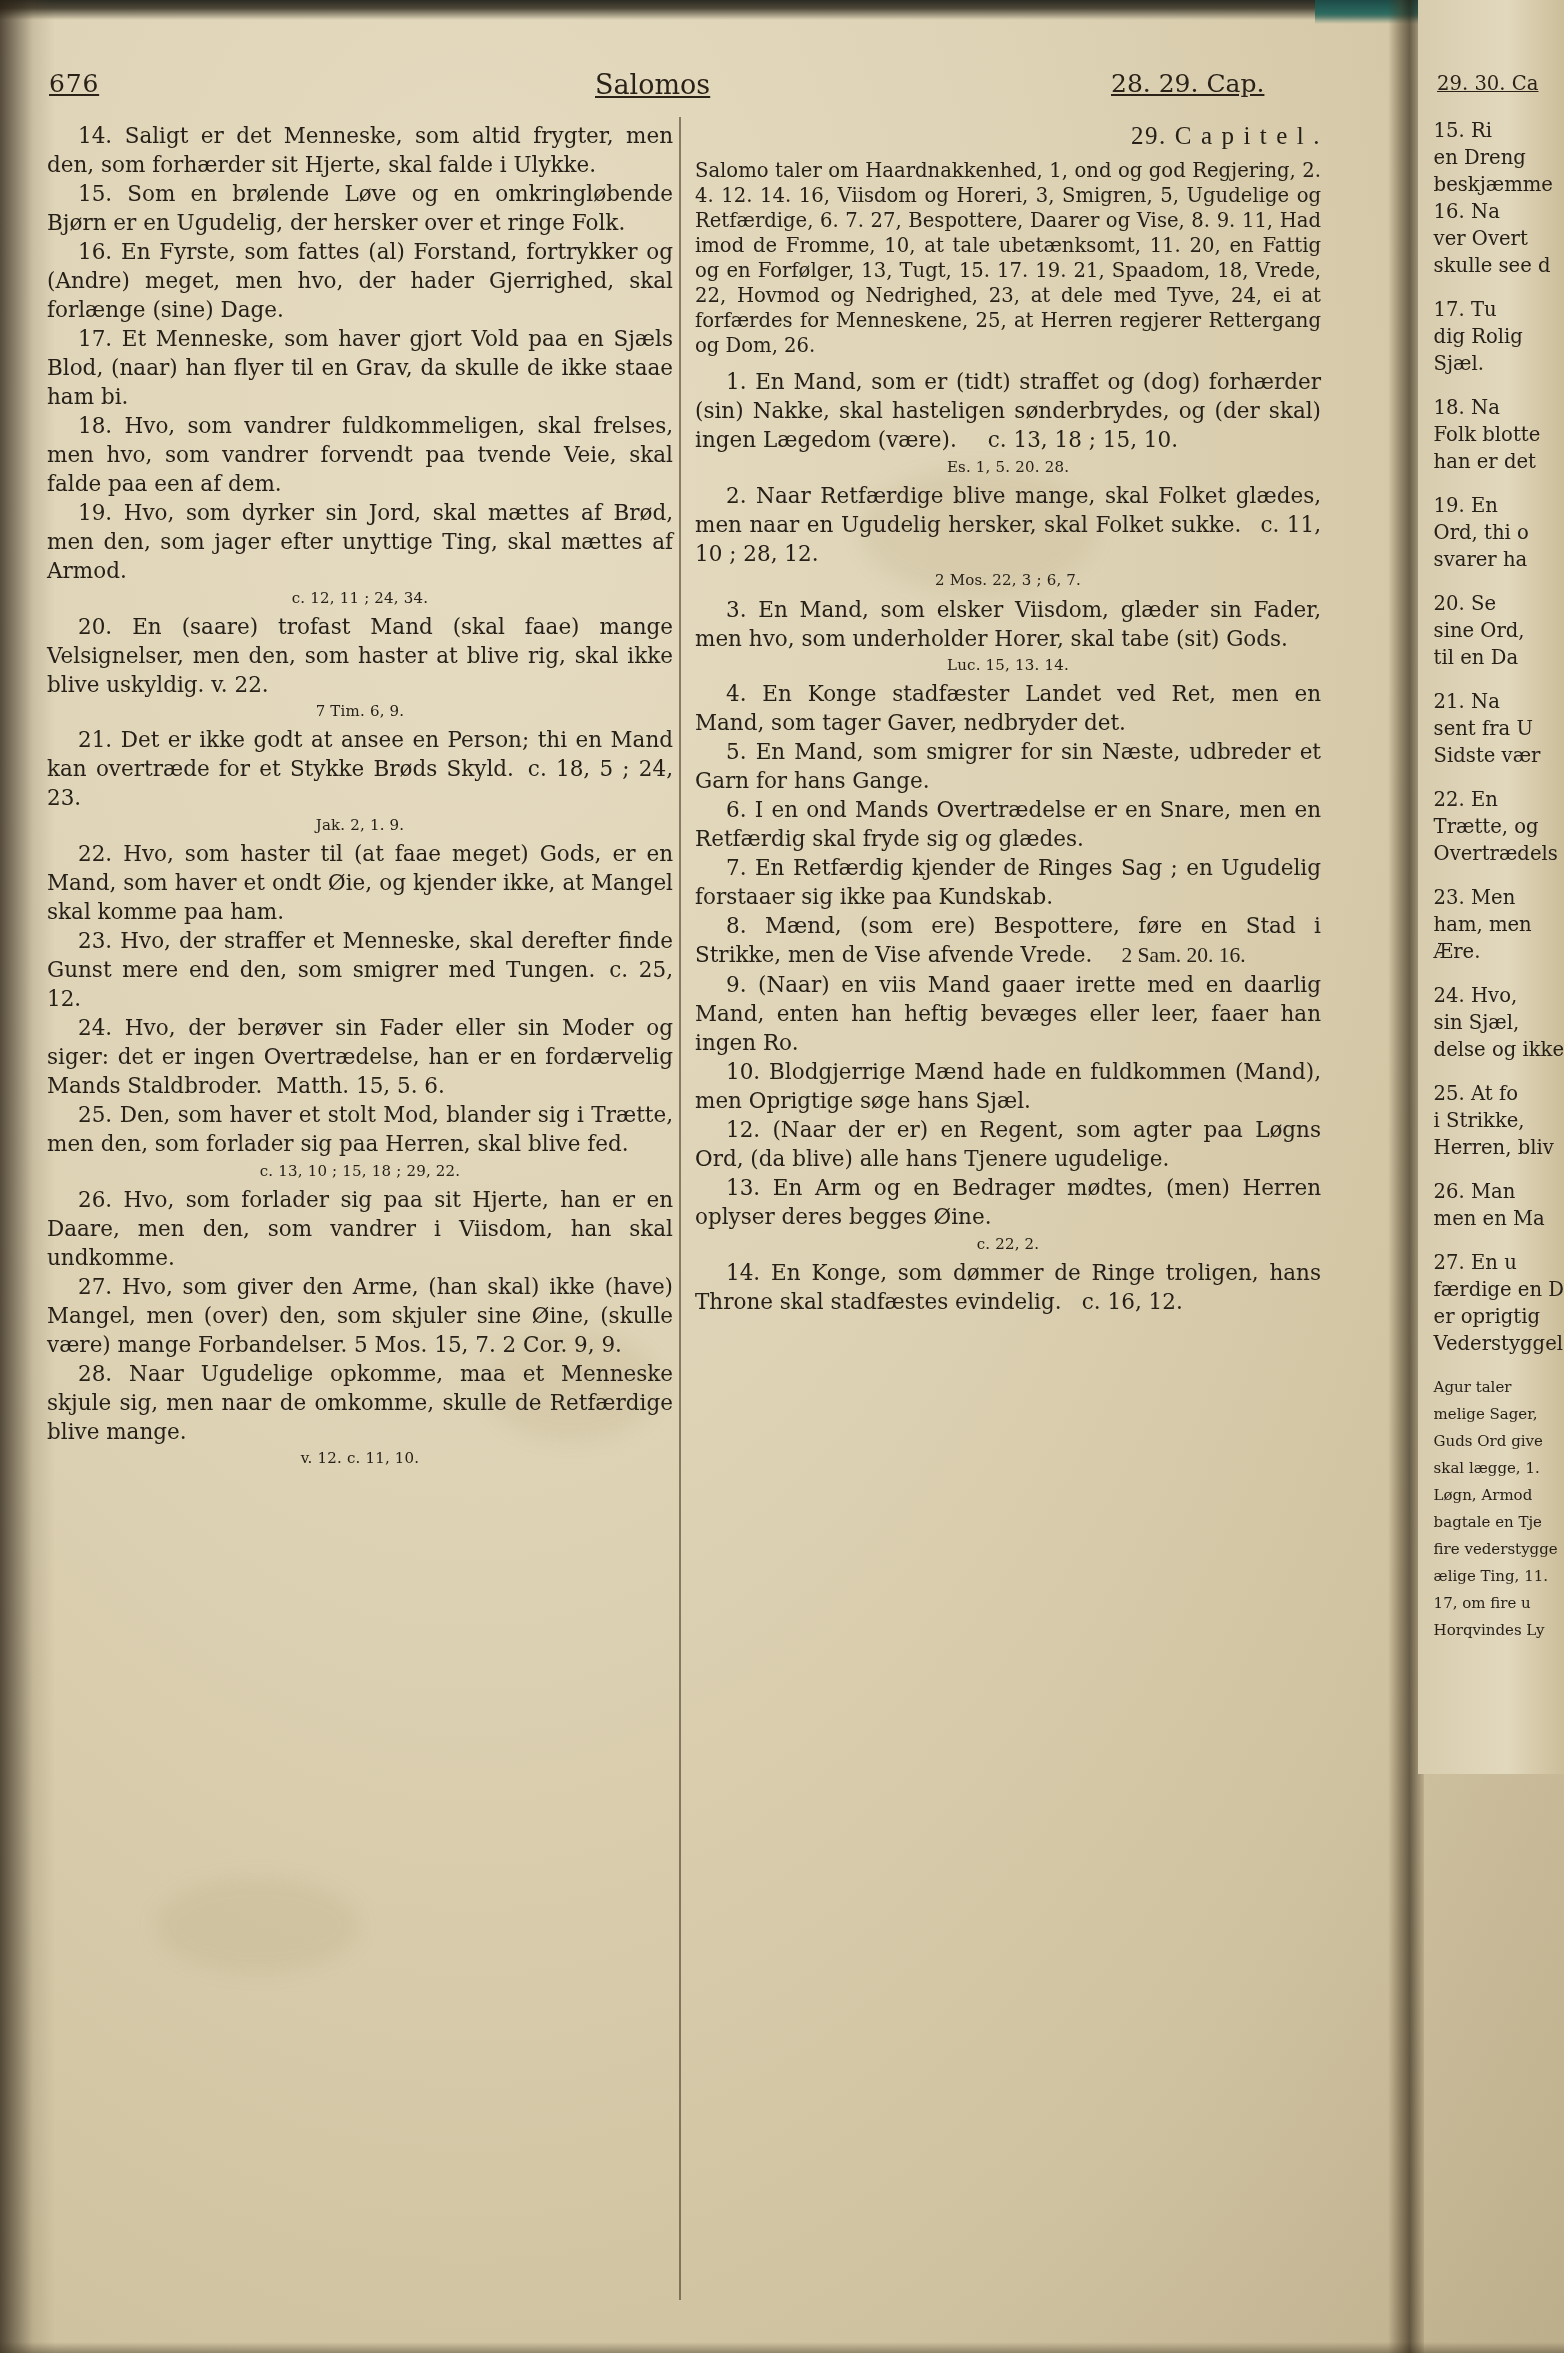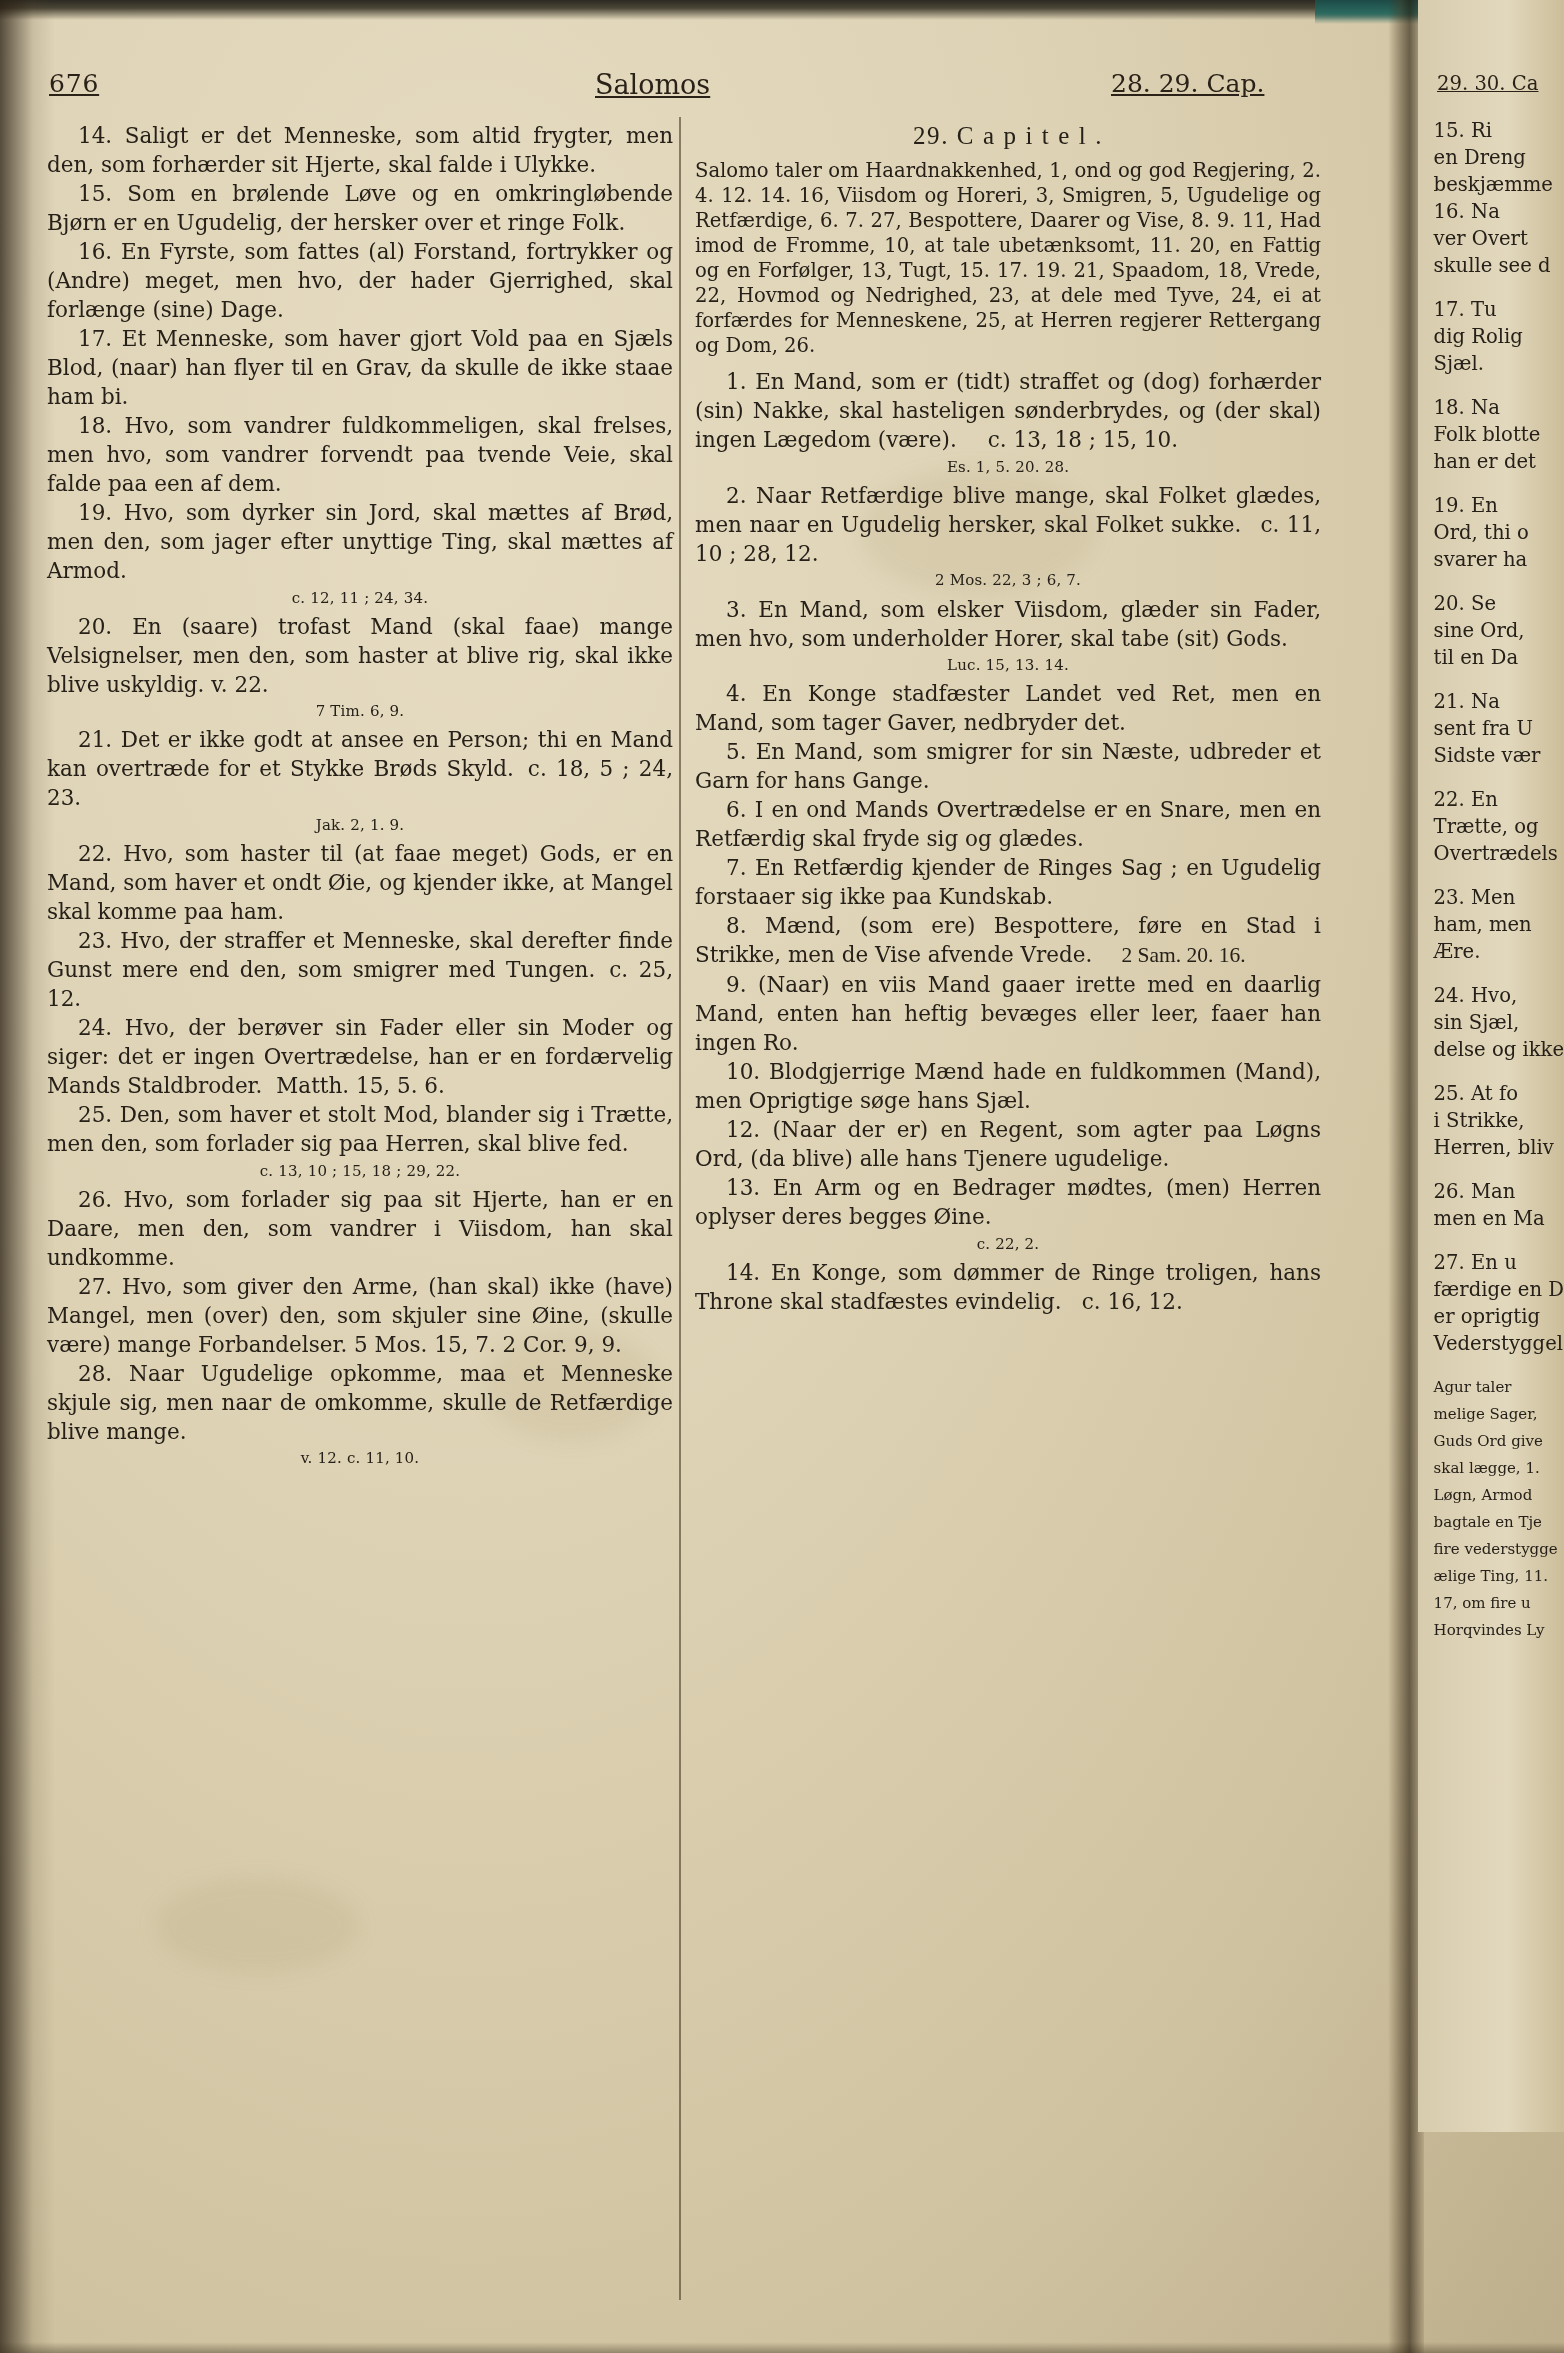--- a/index.html
+++ b/index.html
@@ -31,21 +31,21 @@
   }
   .spine {
     position: absolute;
     left: 1388px; top: 0;
     width: 36px; height: 2354px;
     background: linear-gradient(to right, rgba(0,0,0,0.0), rgba(70,55,32,0.45) 35%, rgba(40,30,16,0.62) 60%, rgba(120,100,66,0.18) 100%);
   }
   .right-page {
     position: absolute;
     left: 1418px; top: 0;
-    width: 147px; height: 2132px;
+    width: 147px; height: 1774px;
     background: linear-gradient(to right, #d8ccae, #e2d8bd 60%, #cbbd99 100%);
     overflow: hidden;
   }
   .top-edge {
     position: absolute;
     left: 0; top: 0; width: 1565px; height: 20.3px;
     background: linear-gradient(to bottom, #2b2a22 0%, #4a4536 40%, rgba(120,110,82,0.0) 100%);
   }
   .top-green {
     position: absolute;
@@ -101,21 +101,21 @@
   }
   .ref {
     display: block;
     text-align: center;
     font-size: 15px;
     line-height: 23.5px;
     margin: 1.6px 0 1.6px 0;
     letter-spacing: 0.2px;
   }
   .chap-title {
-    text-align: center;
+    text-align: right;
     font-size: 25px;
     letter-spacing: 1.6px;
     margin: 0 0 7.8px 0;
     font-family: "Liberation Serif", serif;
   }
   .summary {
     font-size: 19.6px;
     line-height: 25px;
     text-align: justify;
     margin: 0 0 9.4px 0;

